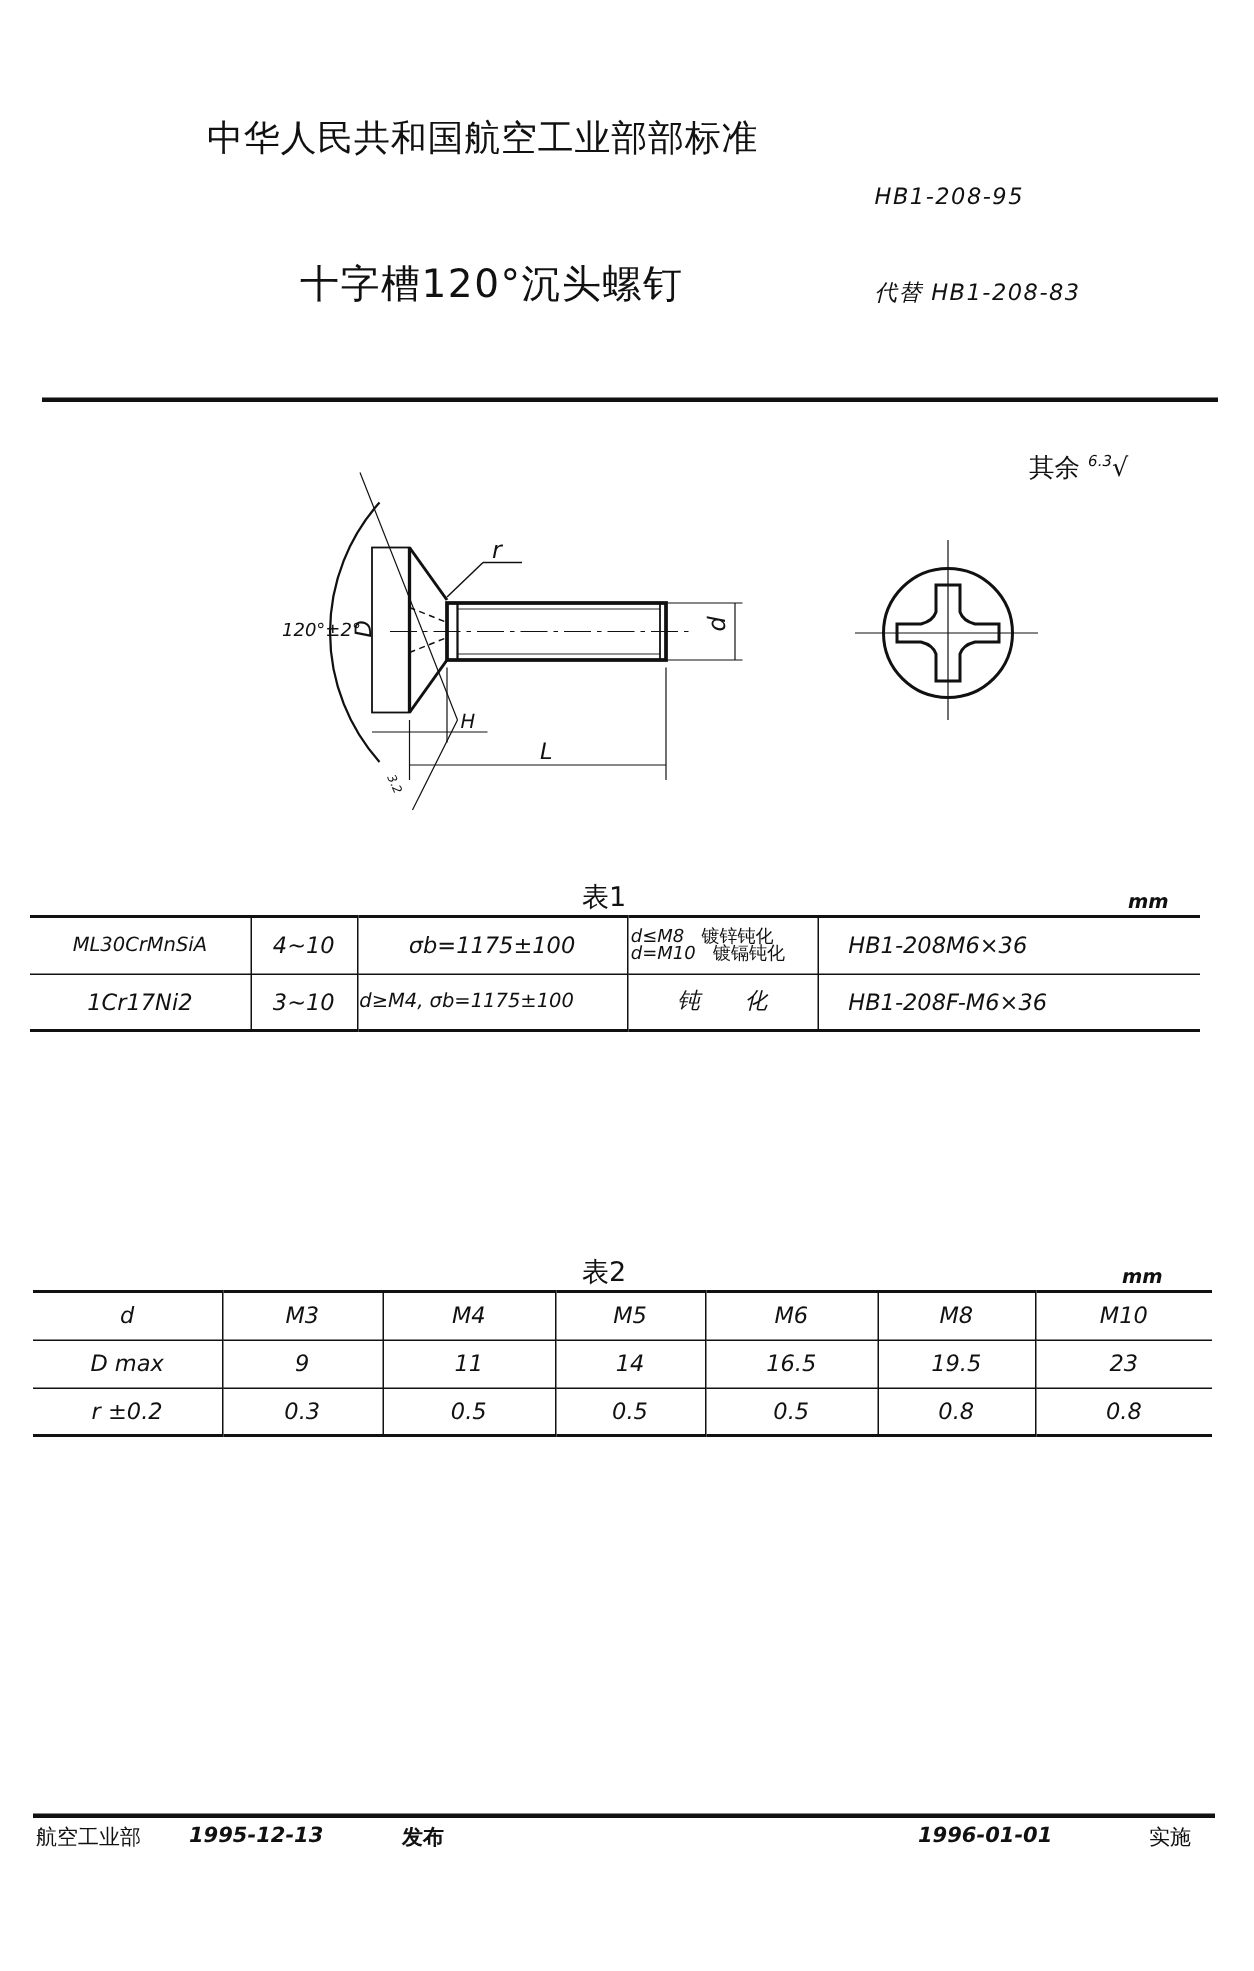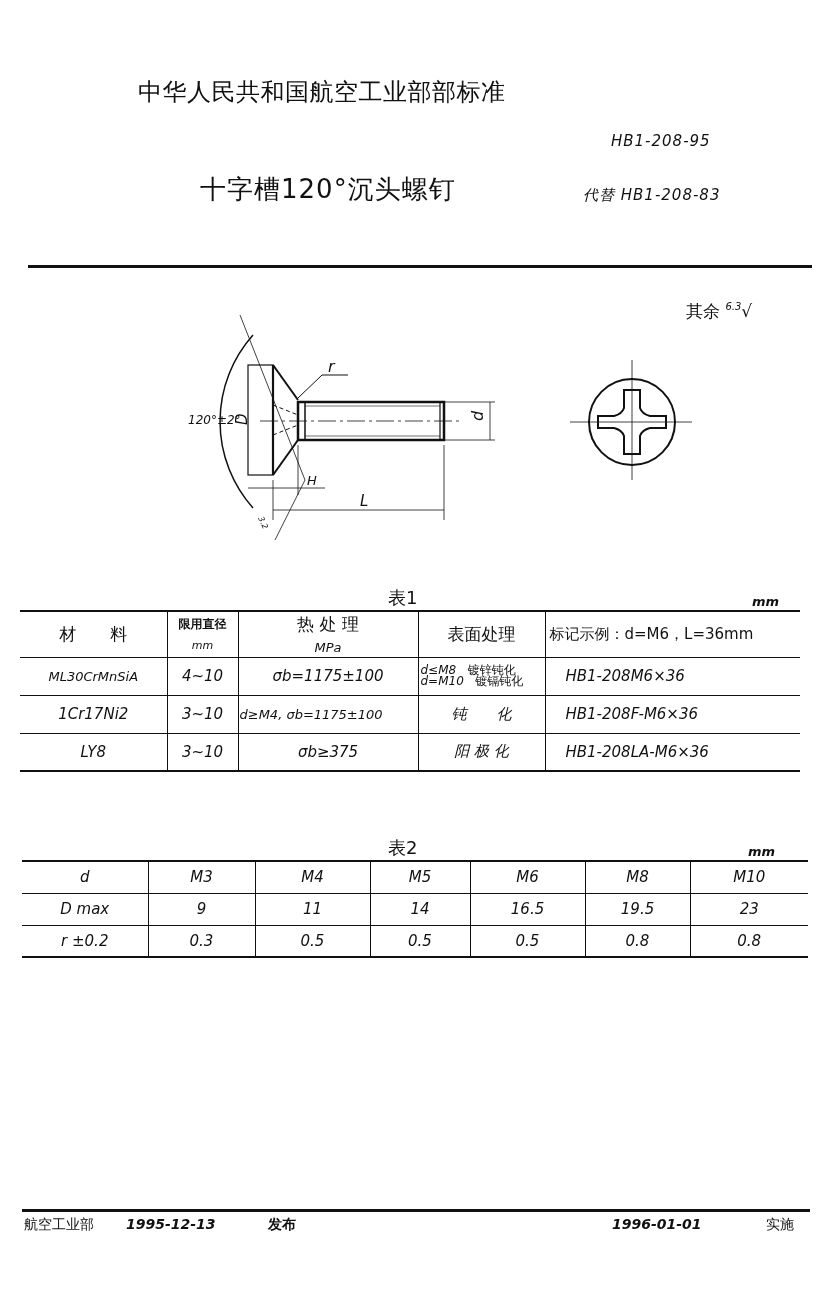--- a/index.html
+++ b/index.html
@@ -1,21 +1,21 @@
 <!DOCTYPE html>
 <html><head>
 <meta charset="utf-8">
 <style>
   * { margin:0; padding:0; box-sizing:border-box; }
   html, body { width:836px; height:1314px; background:#fff; overflow:hidden; }
   body { position:relative; font-family:"DejaVu Sans", sans-serif; color:#111; }
   .abs { position:absolute; white-space:nowrap; }
   .hand { font-family:"DejaVu Sans", sans-serif; font-style:italic; }
   .org { left:138px; top:76px; font-size:24px; font-weight:normal; letter-spacing:0.5px; }
-  .stdno { left:583px; top:132px; font-size:15px; font-style:italic; letter-spacing:1px;margin-left:28px; }
+  .stdno { left:583px; top:122px; font-size:15px; font-style:italic; letter-spacing:1px; }
   .title { left:200px; top:172px; font-size:26px; letter-spacing:1px; }
   .replaces { left:583px; top:186px; font-size:15px; font-style:italic; letter-spacing:1px; }
   .rule-top { left:28px; top:265px; width:784px; height:3px; background:#111; }
   .rough { left:686px; top:300px; font-size:17px; }
   .rough sup { font-size:10px; font-style:italic; }
   .tbl-cap { font-size:18px; }
   .unit { font-size:13px; font-style:italic; font-weight:bold; }
   .grid { position:absolute; border-collapse:collapse; }
   .grid td { border-left:1.5px solid #111; border-right:1.5px solid #111; border-bottom:1.3px solid #111; text-align:center; font-size:15px; font-style:italic; padding:0 4px; }
   .grid tr:first-child td { border-top:2.5px solid #111; }
@@ -99,50 +99,36 @@
 <div class="abs unit" style="left:752px;top:594px">mm</div>
 <table class="grid t1">
   <colgroup>
       <col style="width:147px">
       <col style="width:71px">
       <col style="width:180px">
       <col style="width:127px">
       <col style="width:255px">
     </colgroup>
   <tbody>
-      <tr class="h">
-    <td>材　　料</td>
-    <td><span class="cn" style="font-size:12px;display:block;font-weight:bold">限用直径</span><span style="font-size:11px;font-style:italic">mm</span></td>
-    <td><span style="display:block">热 处 理</span><span style="font-size:13px;font-style:italic">MPa</span></td>
-    <td>表面处理</td>
-    <td style="text-align:left;font-size:15px">标记示例：d=M6，L=36mm</td>
-  </tr>
   <tr class="r">
     <td style="font-size:13px">ML30CrMnSiA</td>
     <td>4~10</td>
     <td>σb=1175±100</td>
     <td style="text-align:left;padding:0 2px">
       <span class="small"><span>d≤M8</span>&nbsp;&nbsp;&nbsp;<span class="cn">镀锌钝化</span></span>
       <span class="small"><span>d=M10</span>&nbsp;&nbsp;&nbsp;<span class="cn">镀镉钝化</span></span>
     </td>
     <td style="text-align:left;padding-left:20px">HB1-208M6×36</td>
   </tr>
   <tr class="r">
     <td>1Cr17Ni2</td>
     <td>3~10</td>
     <td style="font-size:13px;text-align:left;padding:0 1px">d≥M4, σb=1175±100</td>
     <td class="cn">钝　　化</td>
     <td style="text-align:left;padding-left:20px">HB1-208F-M6×36</td>
-  </tr>
-  <tr class="r">
-    <td>LY8</td>
-    <td>3~10</td>
-    <td>σb≥375</td>
-    <td class="cn">阳 极 化</td>
-    <td style="text-align:left;padding-left:20px">HB1-208LA-M6×36</td>
   </tr>
 </tbody>
   </table>
 
 <div class="abs tbl-cap" style="left:388px;top:836px">表2</div>
 <div class="abs unit" style="left:748px;top:844px">mm</div>
 <table class="grid t2">
   <colgroup>
       <col style="width:126px">
       <col style="width:107px">

